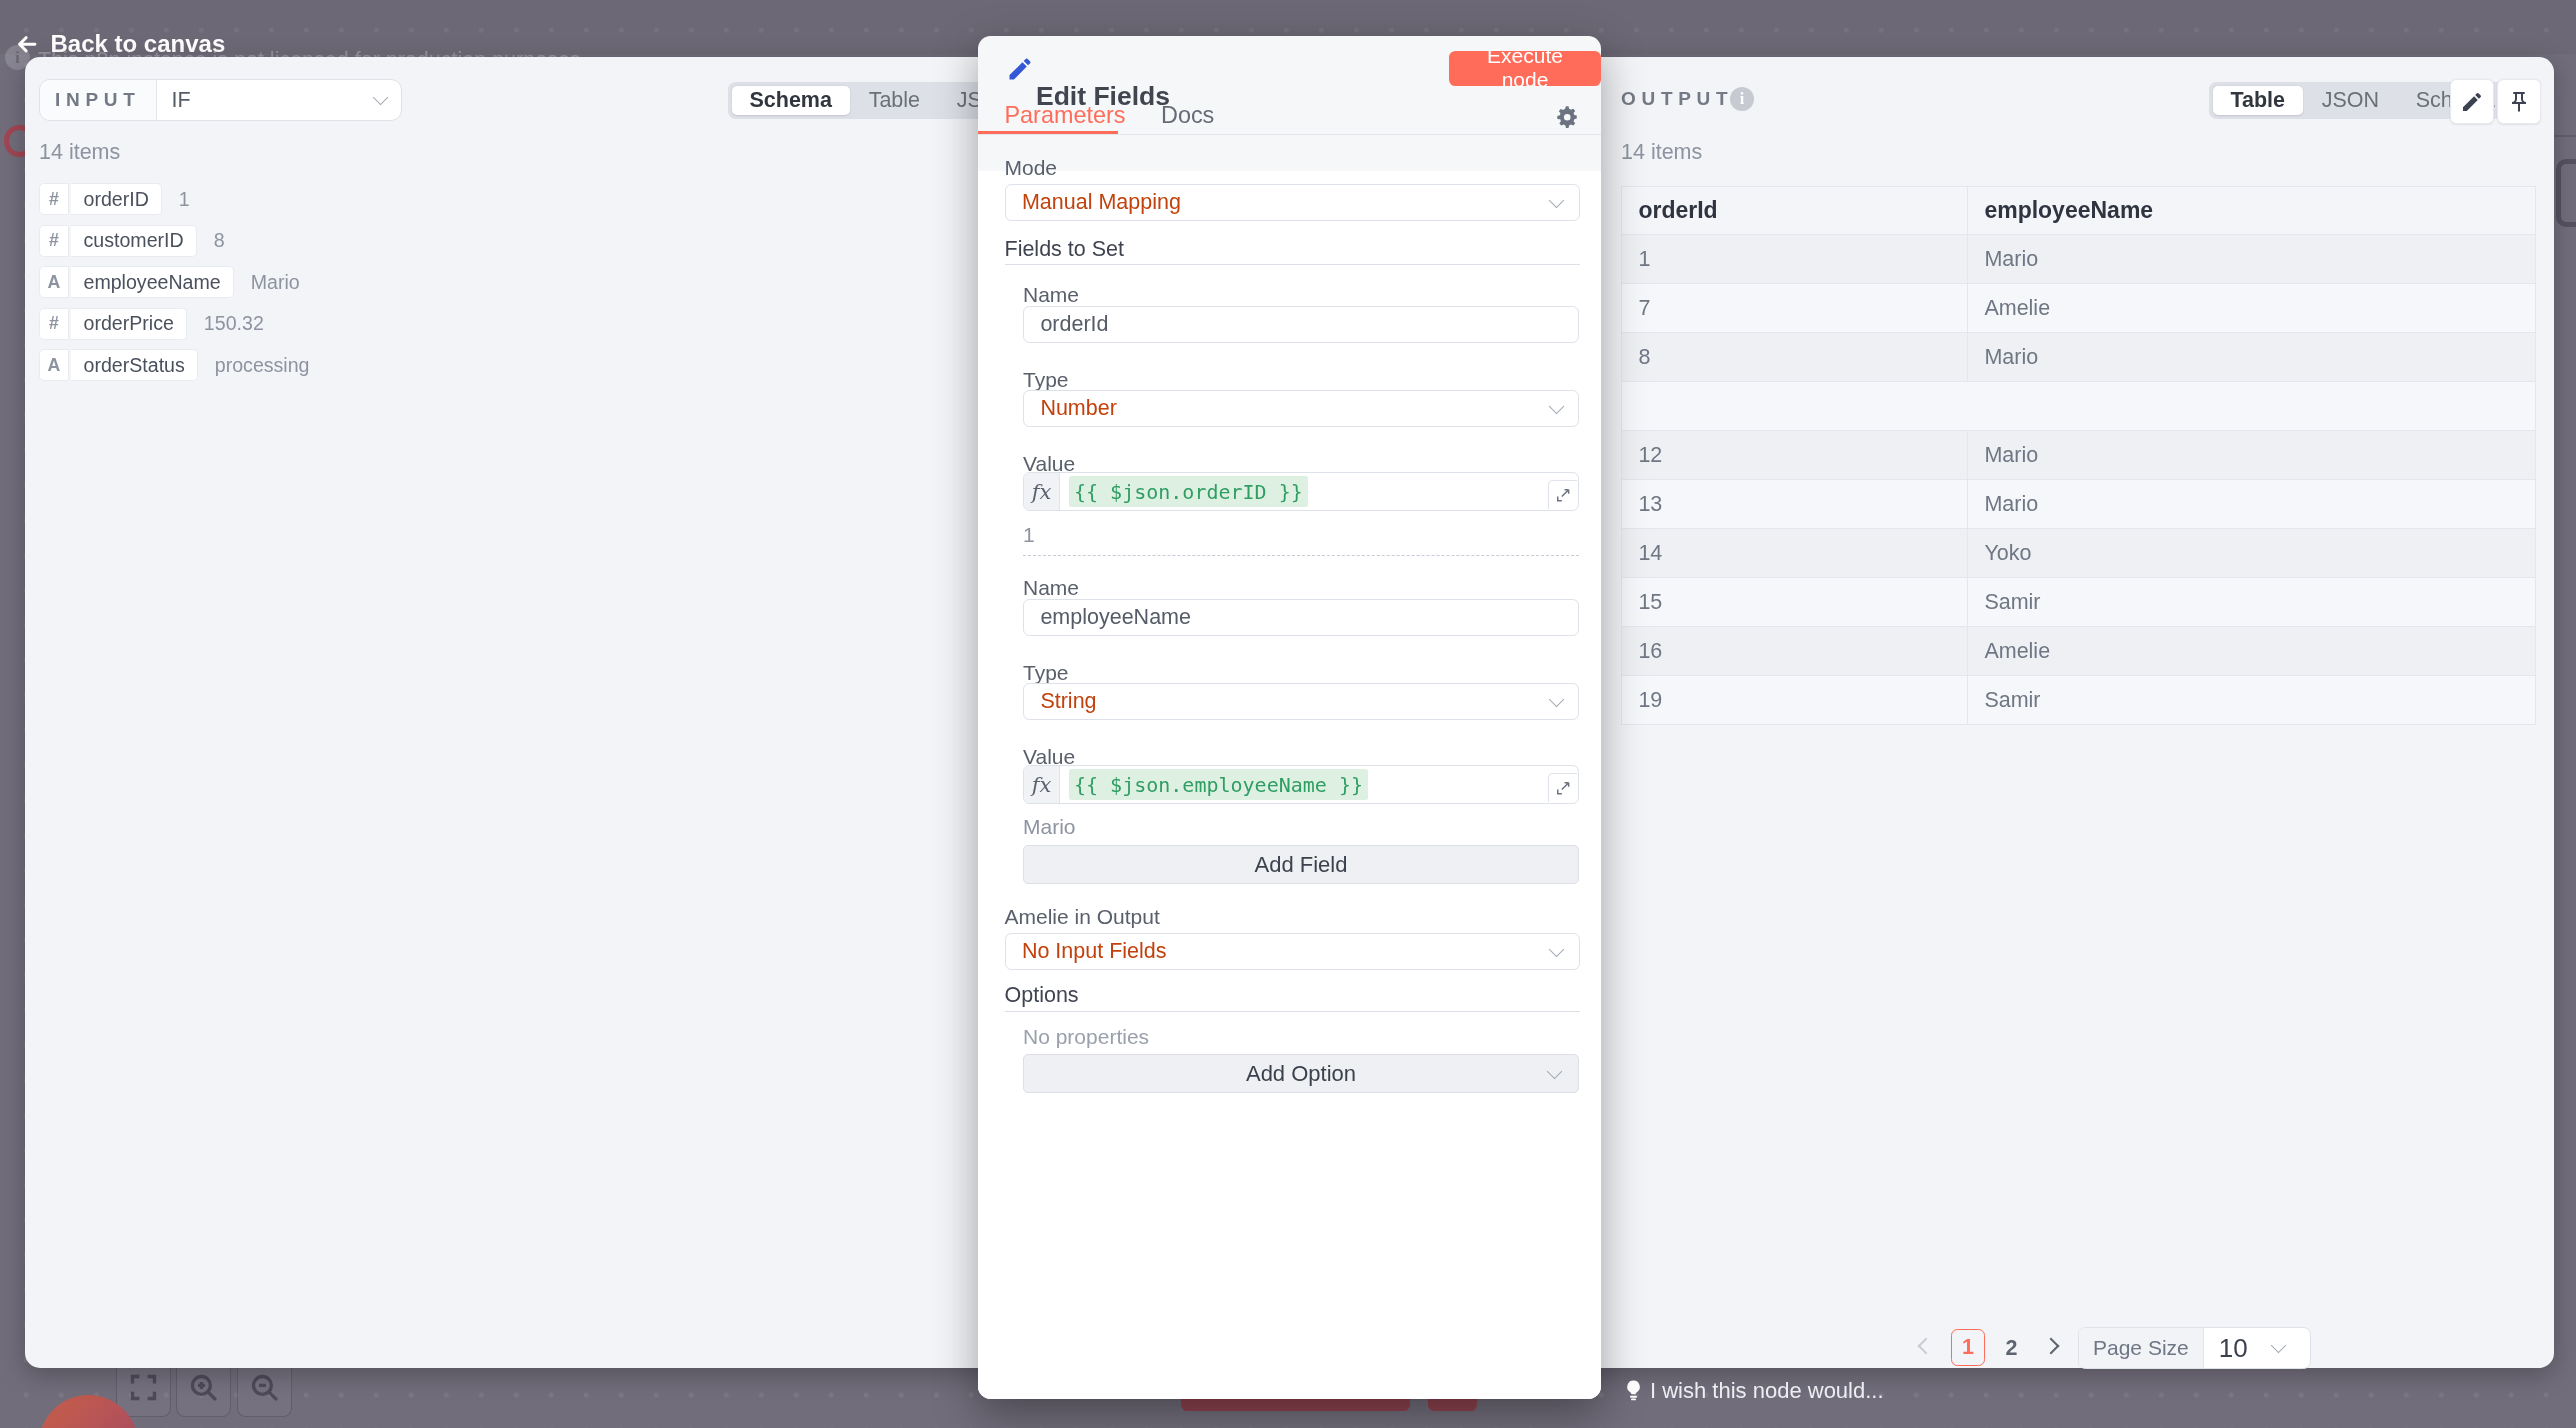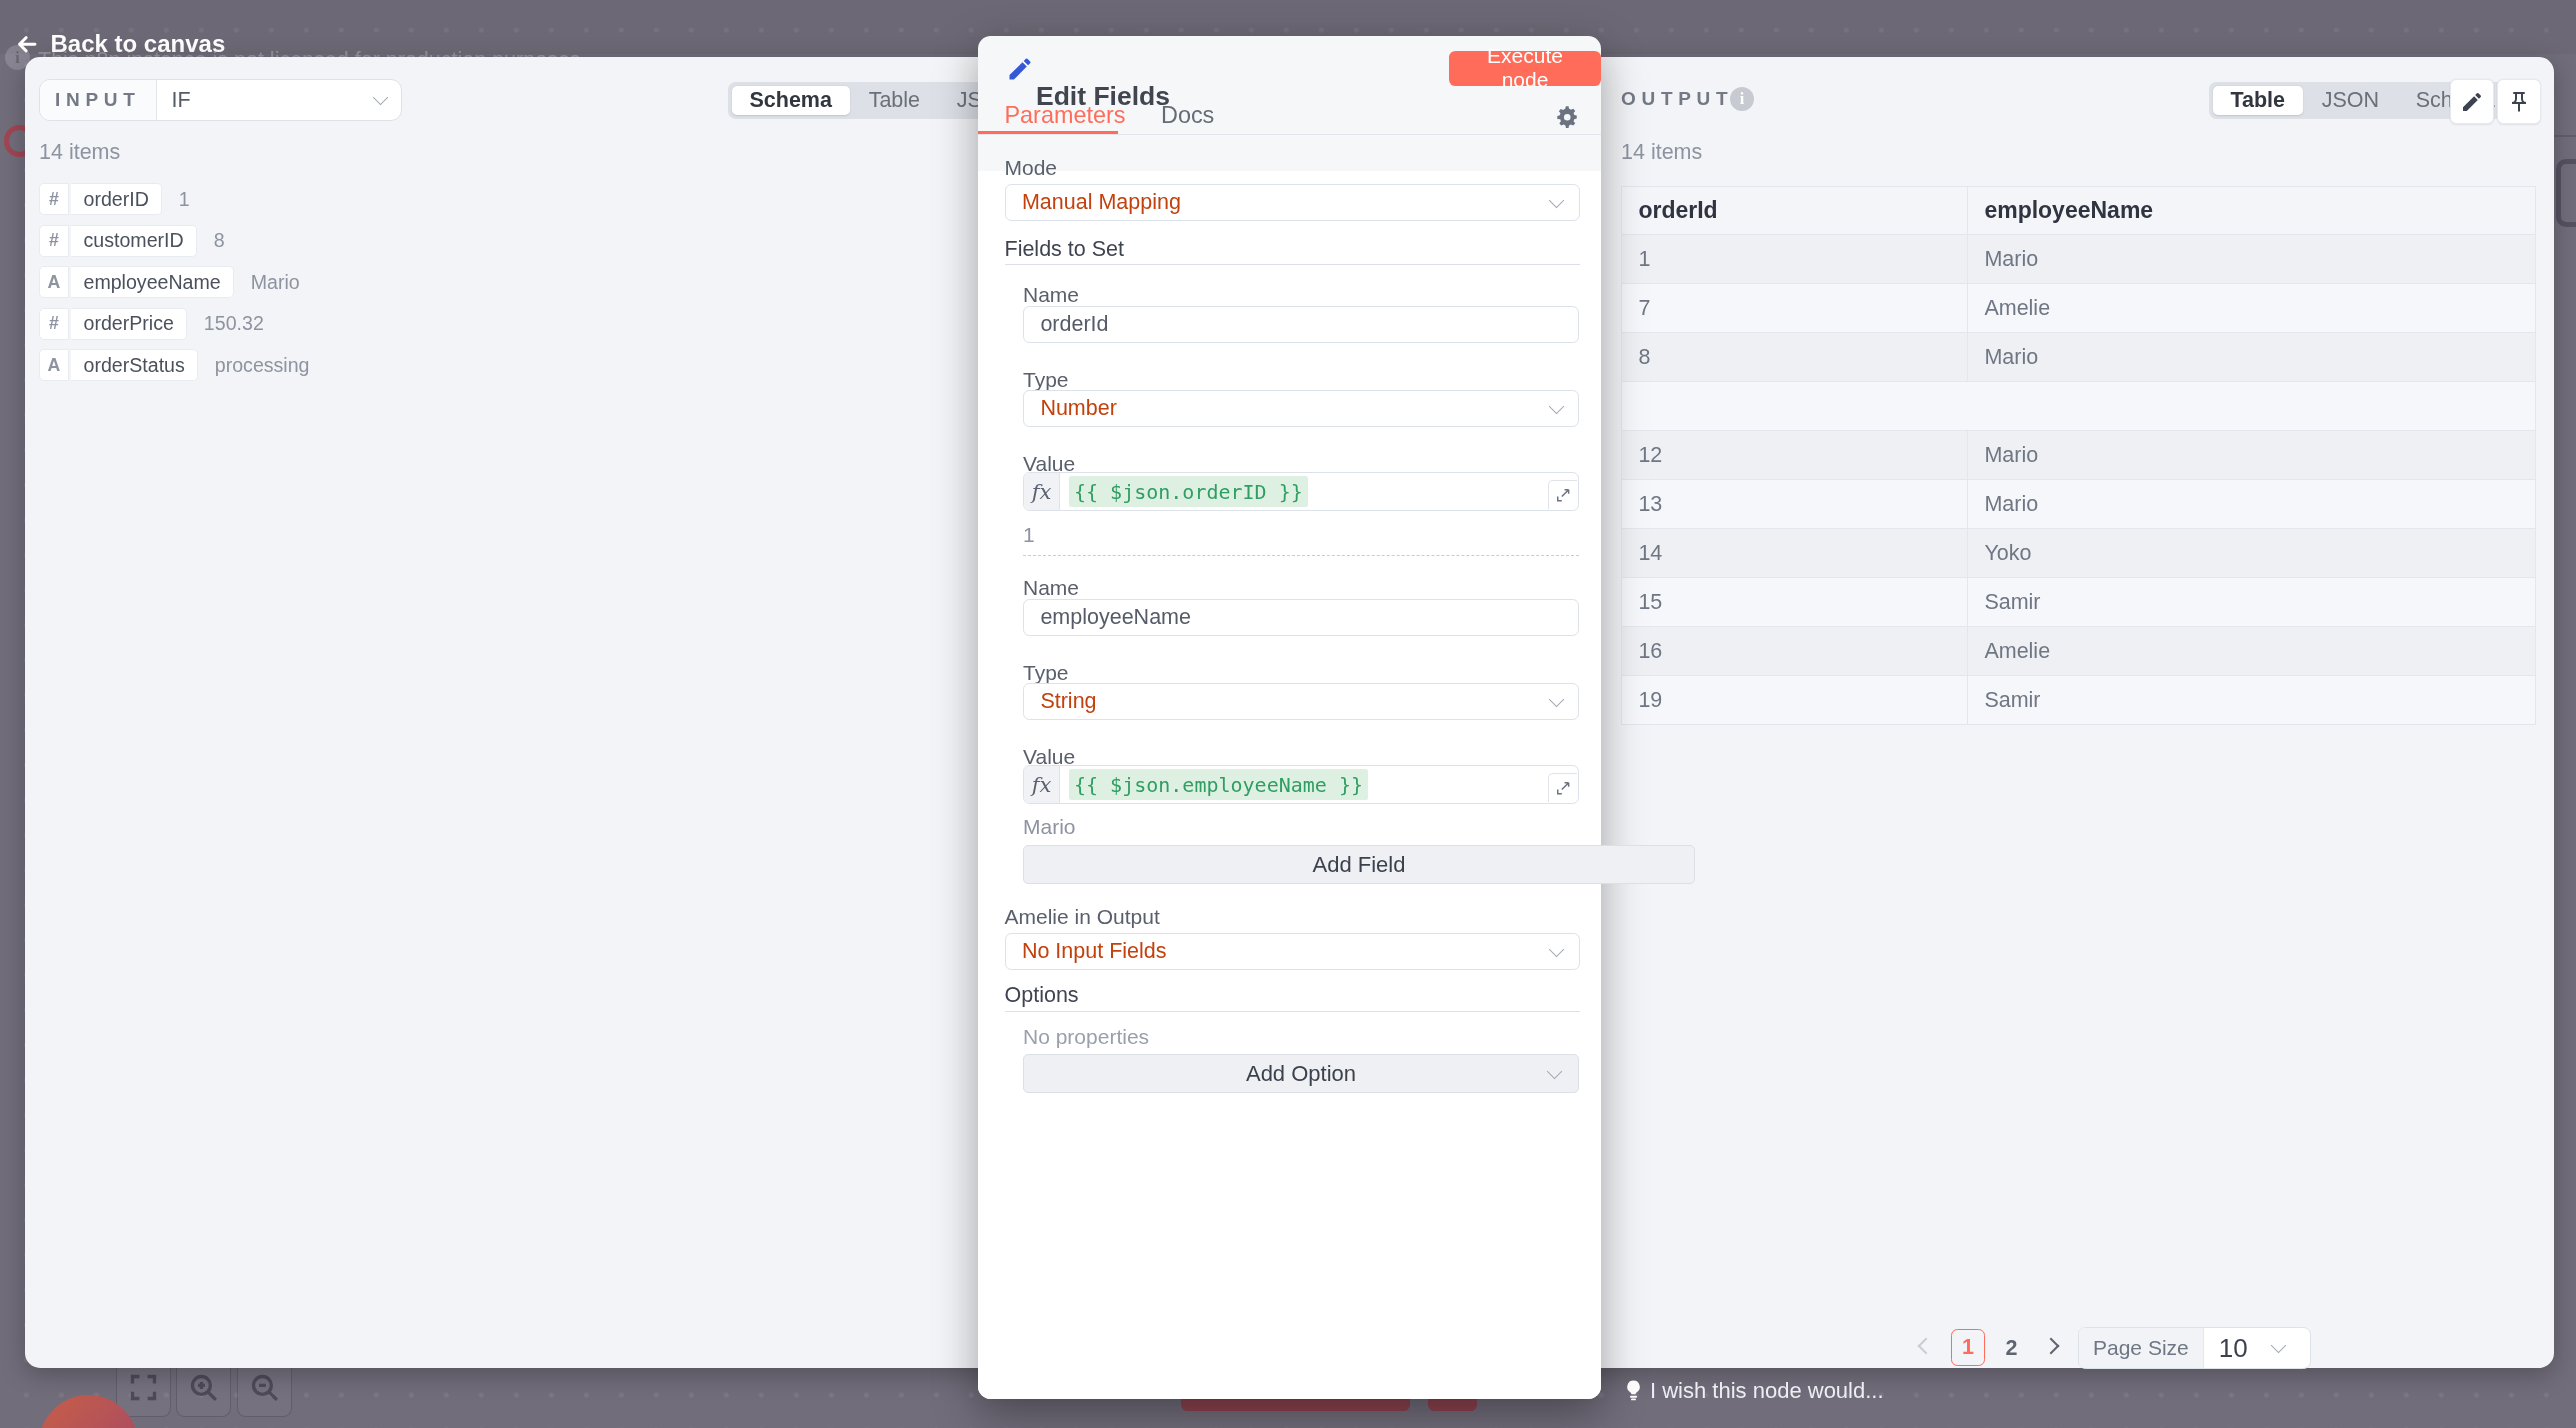--- a/index.html
+++ b/index.html
@@ -361,21 +361,21 @@
           <span>{{ $json.employeeName }}</span>
         </span>
       <span class="expopen">
         <svg width="16.4" height="16.4" viewBox="0 0 24 24" fill="none" stroke="#6b7280" stroke-width="2.2">
             <path d="M20 4L10 14M20 4h-6M20 4v6M4 14v6h6"></path>
           </svg>
       </span>
     </div>
     <div class="result" style="left:45px;top:779px;">Mario</div>
 
-    <div class="gbtn" style="left:45px;top:809px;width:672px;">Add Field</div>
+    <div class="gbtn" style="left:45px;top:809px;width:556px;">Add Field</div>
 
     <div class="flabel" style="left:26.5px;top:869px;">Amelie in Output</div>
     <div class="sel" style="left:26.5px;top:897px;width:575px;">
       <span>No Input Fields</span>
         <span class="chev"></span>
     </div>
 
     <div class="sect" style="left:26.5px;top:947px;">Options</div>
     <div class="sect-line" style="left:26.5px;top:975px;width:575px;"></div>
     <div class="muted" style="left:45px;top:989px;">No properties</div>

